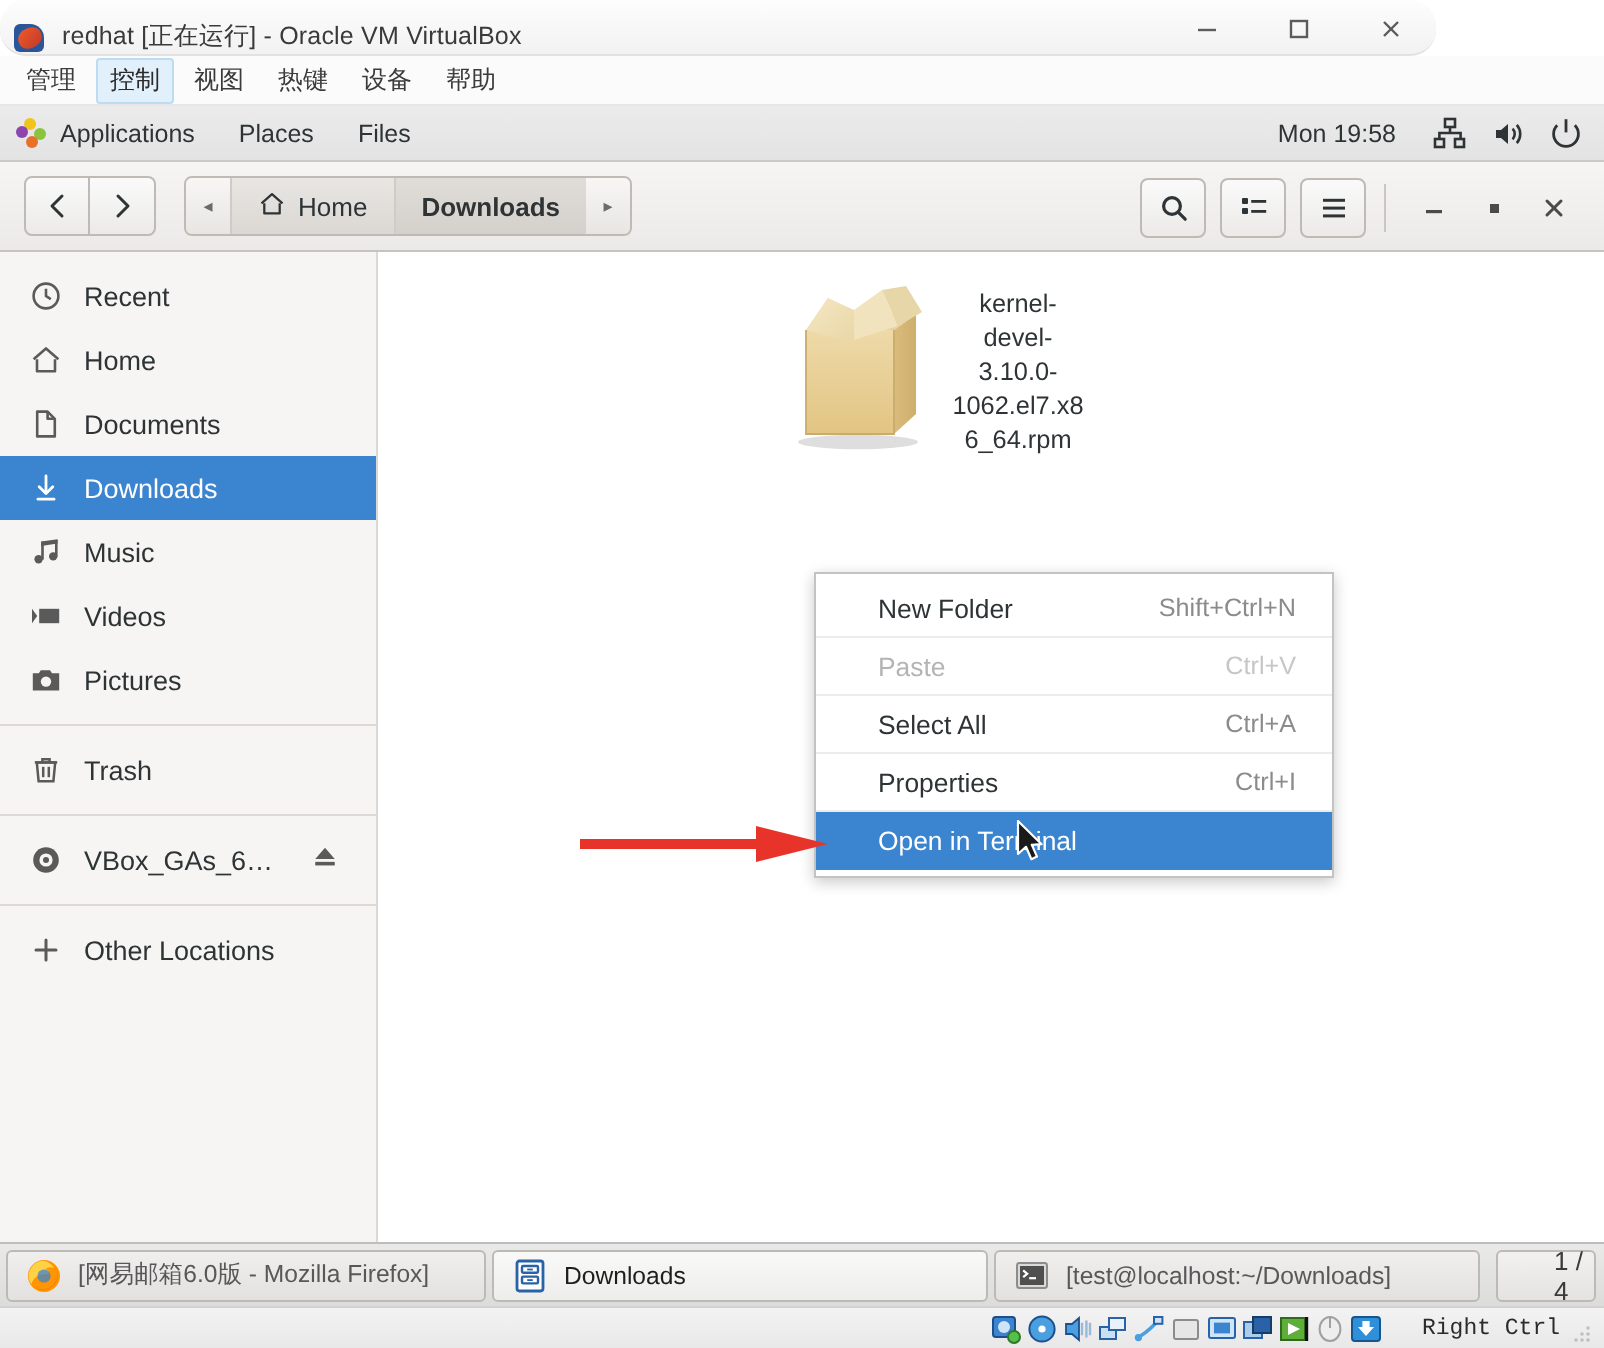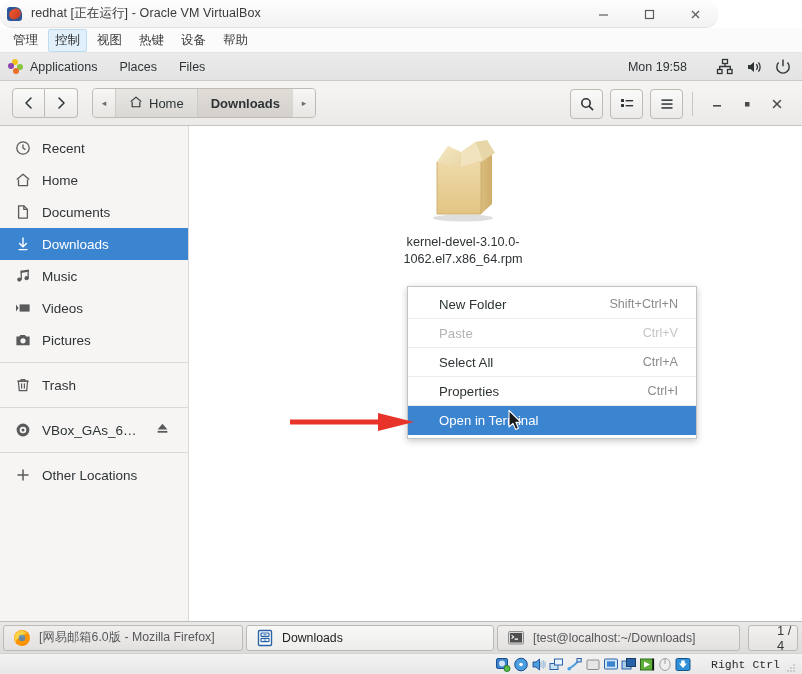--- a/index.html
+++ b/index.html
@@ -9,21 +9,21 @@
     background: #ffffff;
     overflow: hidden;
   }
   #app { position: relative; width: 802px; height: 674px; }
 
   
   .vbox-titlebar {
     position: absolute; left: 0; top: 0; width: 718px; height: 28px;
     background: linear-gradient(to bottom, #fdfdfd, #f2f2f2);
     border-bottom: 1px solid #e2e2e2;
-    display: flex; align-items: center; border-radius: 13px;
+    display: flex; align-items: flex-end; border-radius: 13px;
   }
   .vbox-icon {
     width: 16px; height: 16px; margin-left: 7px; margin-right: 8px;
     position: relative; flex: none;
   }
   .vbox-icon .vb-blue {
     position: absolute; left: 0; top: 1px; width: 15px; height: 14px;
     background: #2a5699;
     border-radius: 3px 7px 3px 3px;
   }
@@ -85,21 +85,21 @@
   }
   .apps-icon i:nth-child(1){ background:#f0c419; left:4px; top:0px; }
   .apps-icon i:nth-child(2){ background:#8ac43f; left:9px; top:5px; }
   .apps-icon i:nth-child(3){ background:#8e44ad; left:0px; top:4px; }
   .apps-icon i:nth-child(4){ background:#e8702a; left:5px; top:9px; }
 
   .gnome-panel .gp-right {
     position: absolute; right: 10px; top: 0; height: 28px;
     display: flex; align-items: center;
   }
-  .gp-clock { font-size: 12.5px; color: #2e3436; margin-right: 18px; white-space: nowrap; }
+  .gp-clock { font-size: 12.5px; color: #2e3436; margin-right: 7px; white-space: nowrap; }
   .gp-ico { width: 18px; height: 18px; margin-left: 11px; color: #2e3436; }
   .gp-ico svg { display:block; }
 
   
   .nautilus {
     position: absolute; left: 0; top: 28px; width: 802px; height: 544px;
     background: #ffffff;
   }
   .nt-header {
     position: relative; height: 45px; width: 802px;
@@ -173,31 +173,31 @@
   }
   .sb-item .sb-ico svg { display:block; }
   .sb-item.selected { background: #3b84d0; color: #ffffff; }
   .sb-item.selected .sb-ico { color: #ffffff; }
   .sb-eject { position: absolute; right: 18px; color: #5a5a5a; }
   .sb-sep { height: 1px; background: #dcd8d4; margin: 6px 0; }
 
   .filearea { flex: 1; background: #ffffff; position: relative; }
   .file-item {
     position: absolute; left: 194px; top: 8px; width: 160px;
-    display: flex; flex-direction: column; align-items: center;
+    display: flex; flex-direction: row; align-items: center;
   }
   .rpm-icon { width: 92px; height: 90px; position: relative; }
   .file-label {
     margin-top: 10px; font-size: 12.7px; color: #2e3436;
     text-align: center; line-height: 17px; word-break: break-word;
   }
 
   
   .ctxmenu {
-    position: absolute; left: 412px; top: 288px; width: 290px;
+    position: absolute; left: 412px; top: 288px; width: 260px;
     background: #ffffff; border: 1px solid #c3c3c3;
     box-shadow: 0 2px 7px rgba(0,0,0,0.22);
     padding: 3px 0;
   }
   .ctx-item {
     display: flex; align-items: center; justify-content: space-between;
     height: 29px; padding: 0 18px 0 31px;
     font-size: 13.2px; color: #2e3436;
     border-bottom: 1px solid #ececec;
   }

